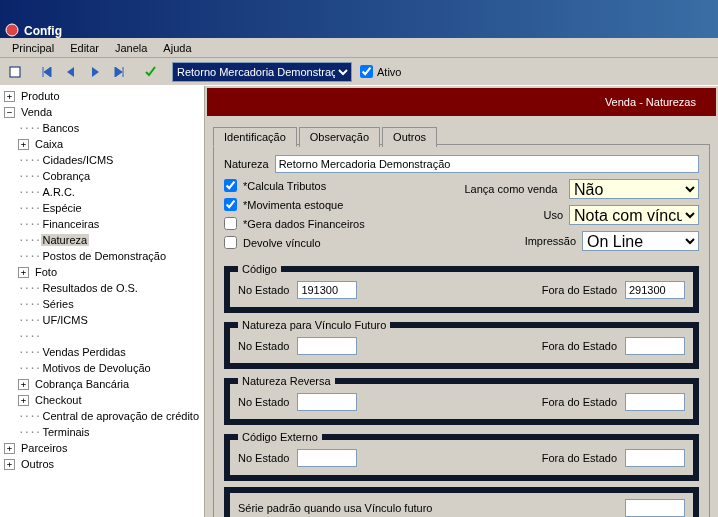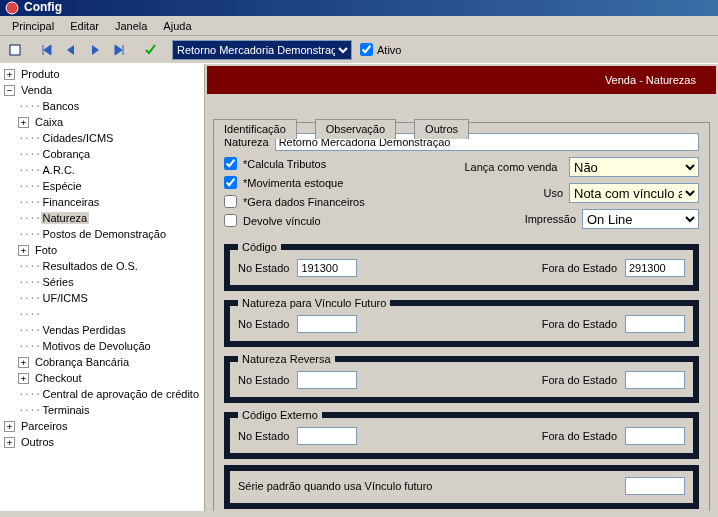--- a/index.html
+++ b/index.html
@@ -1,18 +1,18 @@
 <!DOCTYPE html>
 <html><head>
 <meta charset="utf-8">
 <style>
 * { box-sizing: border-box; margin: 0; padding: 0; }
 body { font-family: Tahoma, Arial, sans-serif; font-size: 11px; background: #d4d0c8; width: 718px; height: 517px; overflow: hidden; color: #000; }
 
-.titlebar { background: linear-gradient(to right, #0a246a, #3a6ea5); color: #fff; height: 16px; display: flex; align-items: flex-start; padding: 0 4px; }
+.titlebar { background: linear-gradient(to right, #0a246a, #3a6ea5); color: #fff; height: 38px; display: flex; align-items: flex-end; padding: 0 4px; }
 .titlebar .icon { width: 16px; height: 16px; margin-right: 4px; display: inline-flex; align-items: center; justify-content: center; }
 .titlebar .title { font-weight: bold; font-size: 12px; }
 
 .menubar { background: #d4d0c8; height: 20px; display: flex; align-items: center; padding: 0 4px; border-bottom: 1px solid #aca899; }
 .menubar span { padding: 2px 8px; cursor: default; }
 
 .toolbar { background: #d4d0c8; height: 28px; display: flex; align-items: center; padding: 2px 4px; border-bottom: 1px solid #fff; gap: 2px; }
 .tbtn { width: 22px; height: 22px; border: 1px solid #d4d0c8; display: inline-flex; align-items: center; justify-content: center; cursor: pointer; }
 .tsep { width: 6px; }
 .tool-select { height: 20px; width: 180px; margin-left: 8px; font-size: 11px; background: #fff; border: 1px solid #7f9db9; }
@@ -24,29 +24,29 @@
 .tr .tog { width: 11px; height: 11px; border: 1px solid #919191; display: inline-flex; align-items: center; justify-content: center; font-size: 9px; line-height: 9px; margin-right: 4px; font-family: monospace; color: #000; background:#fff;}
 .tr .dots { color: #919191; font-family: monospace; letter-spacing: -1px; }
 .tr.sel .lbl { background: #d4d0c8; }
 .tr .lbl { padding: 0 2px; }
 
 .content { flex: 1; background: #d4d0c8; position: relative; overflow: auto; }
 .banner { background: #7a0000; color: #fff; height: 28px; display: flex; align-items: center; justify-content: flex-end; padding: 0 20px; margin: 2px 2px 0 2px; font-size: 11px; }
 .form-area { padding: 8px 8px; }
 
 .tabs { display: flex; border-bottom: 1px solid #919191; margin-bottom: 0; position: relative; z-index: 2; }
-.tab { border: 1px solid #919191; border-bottom: none; background: #d4d0c8; padding: 3px 10px; margin-right: 18px; cursor: pointer; position: relative; top: 17px; }
+.tab { border: 1px solid #919191; border-bottom: none; background: #d4d0c8; padding: 3px 10px; margin-right: 2px; cursor: pointer; position: relative; top: 3px; }
 .tab.active { background: #d4d0c8; border-bottom: 1px solid #d4d0c8; }
 
 .panel { border: 1px solid #919191; border-top: none; padding: 10px 10px 12px 10px; }
 
 .row { display: flex; align-items: center; margin-bottom: 6px; gap: 6px; }
 .lblr { width: auto; }
 input[type=text] { height: 18px; border: 1px solid #7f9db9; background: #fff; font-size: 11px; padding: 0 3px; }
-select { height: 20px; border: 1px solid #7f9db9; background: #ffffe1; font-size: 13px; }
+select { height: 20px; border: 1px solid #7f9db9; background: #ffffe1; font-size: 16px; }
 .sel-white { background: #fff; }
 fieldset { border: 6px solid #0f172a; padding: 6px 8px 8px 8px; margin-bottom: 6px; }
 legend { padding: 0 4px; font-size: 11px; }
 .pair { display: flex; align-items: center; gap: 8px; }
 .spin { display: inline-flex; }
 .spin input { width: 50px; height: 18px; }
 .spin .arrows { display: flex; flex-direction: column; }
 .spin .ar { width: 14px; height: 9px; border: 1px solid #7f9db9; background: #e4e2da; font-size: 7px; line-height: 7px; text-align: center; }
 </style>
 </head>

